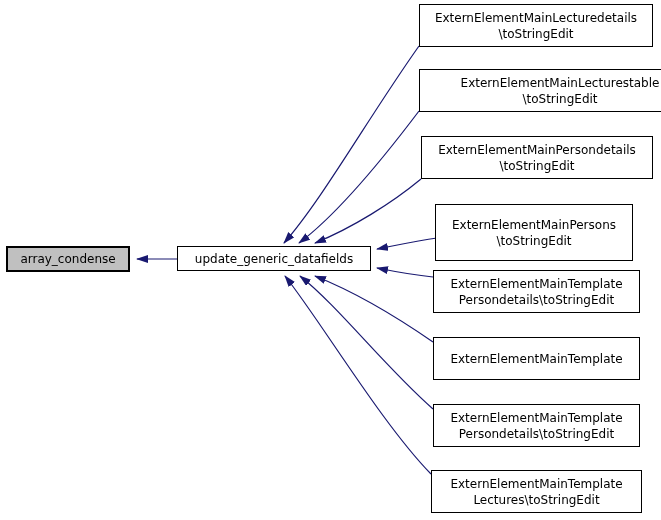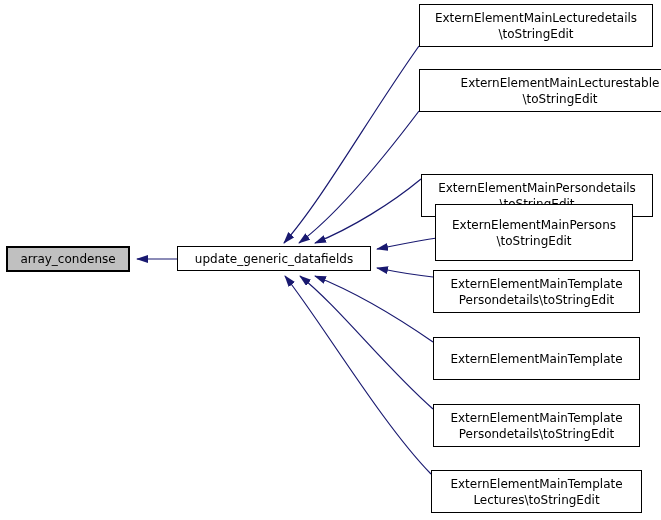--- a/index.html
+++ b/index.html
@@ -81,21 +81,21 @@
   <div class="node" style="left: 419px; top: 4px; width: 234px; height: 43px; border-color: rgb(0, 0, 0);">
     <span>ExternElementMainLecturedetails</span>
     <span>\toStringEdit</span>
   </div>
 
   <div class="node" style="left: 419px; top: 69px; width: 282px; height: 43px; border-color: rgb(0, 0, 0);">
     <span>ExternElementMainLecturestable</span>
     <span>\toStringEdit</span>
   </div>
 
-  <div class="node" style="left: 421px; top: 136px; width: 232px; height: 43px; border-color: rgb(0, 0, 0); margin-top: 38px;">
+  <div class="node" style="left: 421px; top: 136px; width: 232px; height: 43px; border-color: rgb(0, 0, 0);">
     <span>ExternElementMainPersondetails</span>
     <span>\toStringEdit</span>
   </div>
 
   <div class="node" style="left: 435px; top: 204px; width: 198px; height: 57px; border-color: rgb(0, 0, 0);">
     <span>ExternElementMainPersons</span>
     <span>\toStringEdit</span>
   </div>
 
   <div class="node" style="left: 433px; top: 270px; width: 207px; height: 43px; border-color: rgb(0, 0, 0);">

